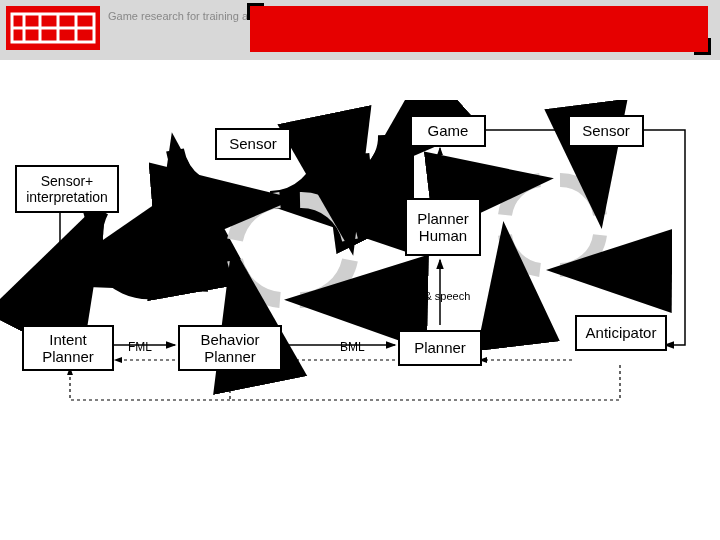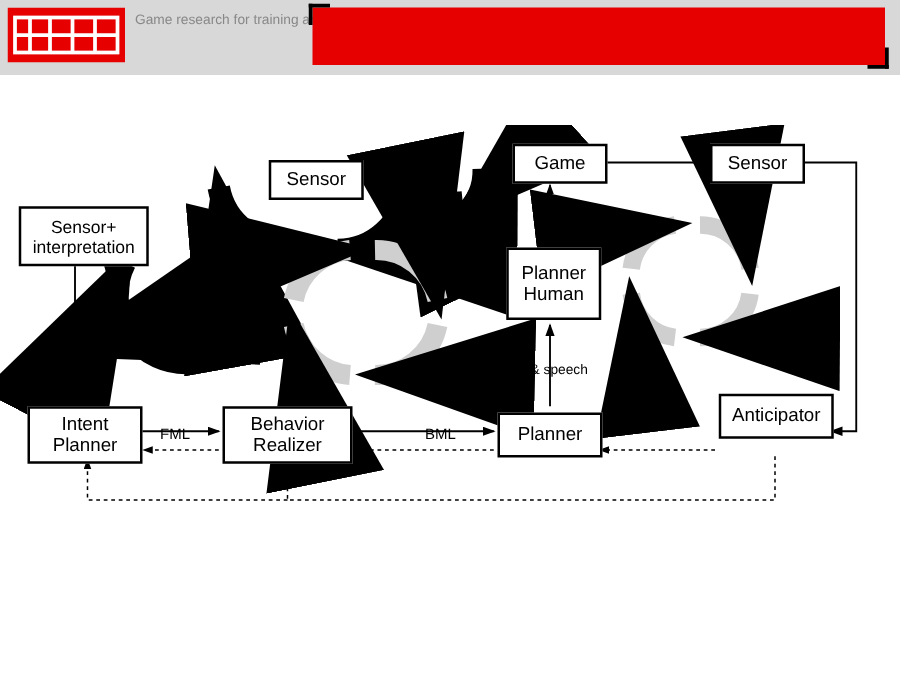--- a/index.html
+++ b/index.html
@@ -99,20 +99,20 @@
   <div class="box" style="left:410px;top:15px;width:72px;height:28px">Game</div>
   <div class="box" style="left:568px;top:15px;width:72px;height:28px">Sensor</div>
   <div class="box" style="left:215px;top:28px;width:72px;height:28px">Sensor</div>
   <div class="box" style="left:15px;top:65px;width:100px;height:44px;font-size:14px">Sensor+
 interpretation</div>
   <div class="box" style="left:405px;top:98px;width:72px;height:54px">Planner
 Human</div>
   <div class="box" style="left:22px;top:225px;width:88px;height:42px">Intent
 Planner</div>
   <div class="box" style="left:178px;top:225px;width:100px;height:42px">Behavior
-Realizer</div>
+Planner</div>
   <div class="box" style="left:398px;top:230px;width:80px;height:32px">Planner</div>
   <div class="box" style="left:575px;top:215px;width:88px;height:32px">Anticipator</div>
 
   <div class="label" style="left:128px;top:240px">FML</div>
   <div class="label" style="left:340px;top:240px">BML</div>
   <div class="label" style="left:370px;top:190px;font-size:11px">movement &amp; speech</div>
 </div>
 
 </body></html>

